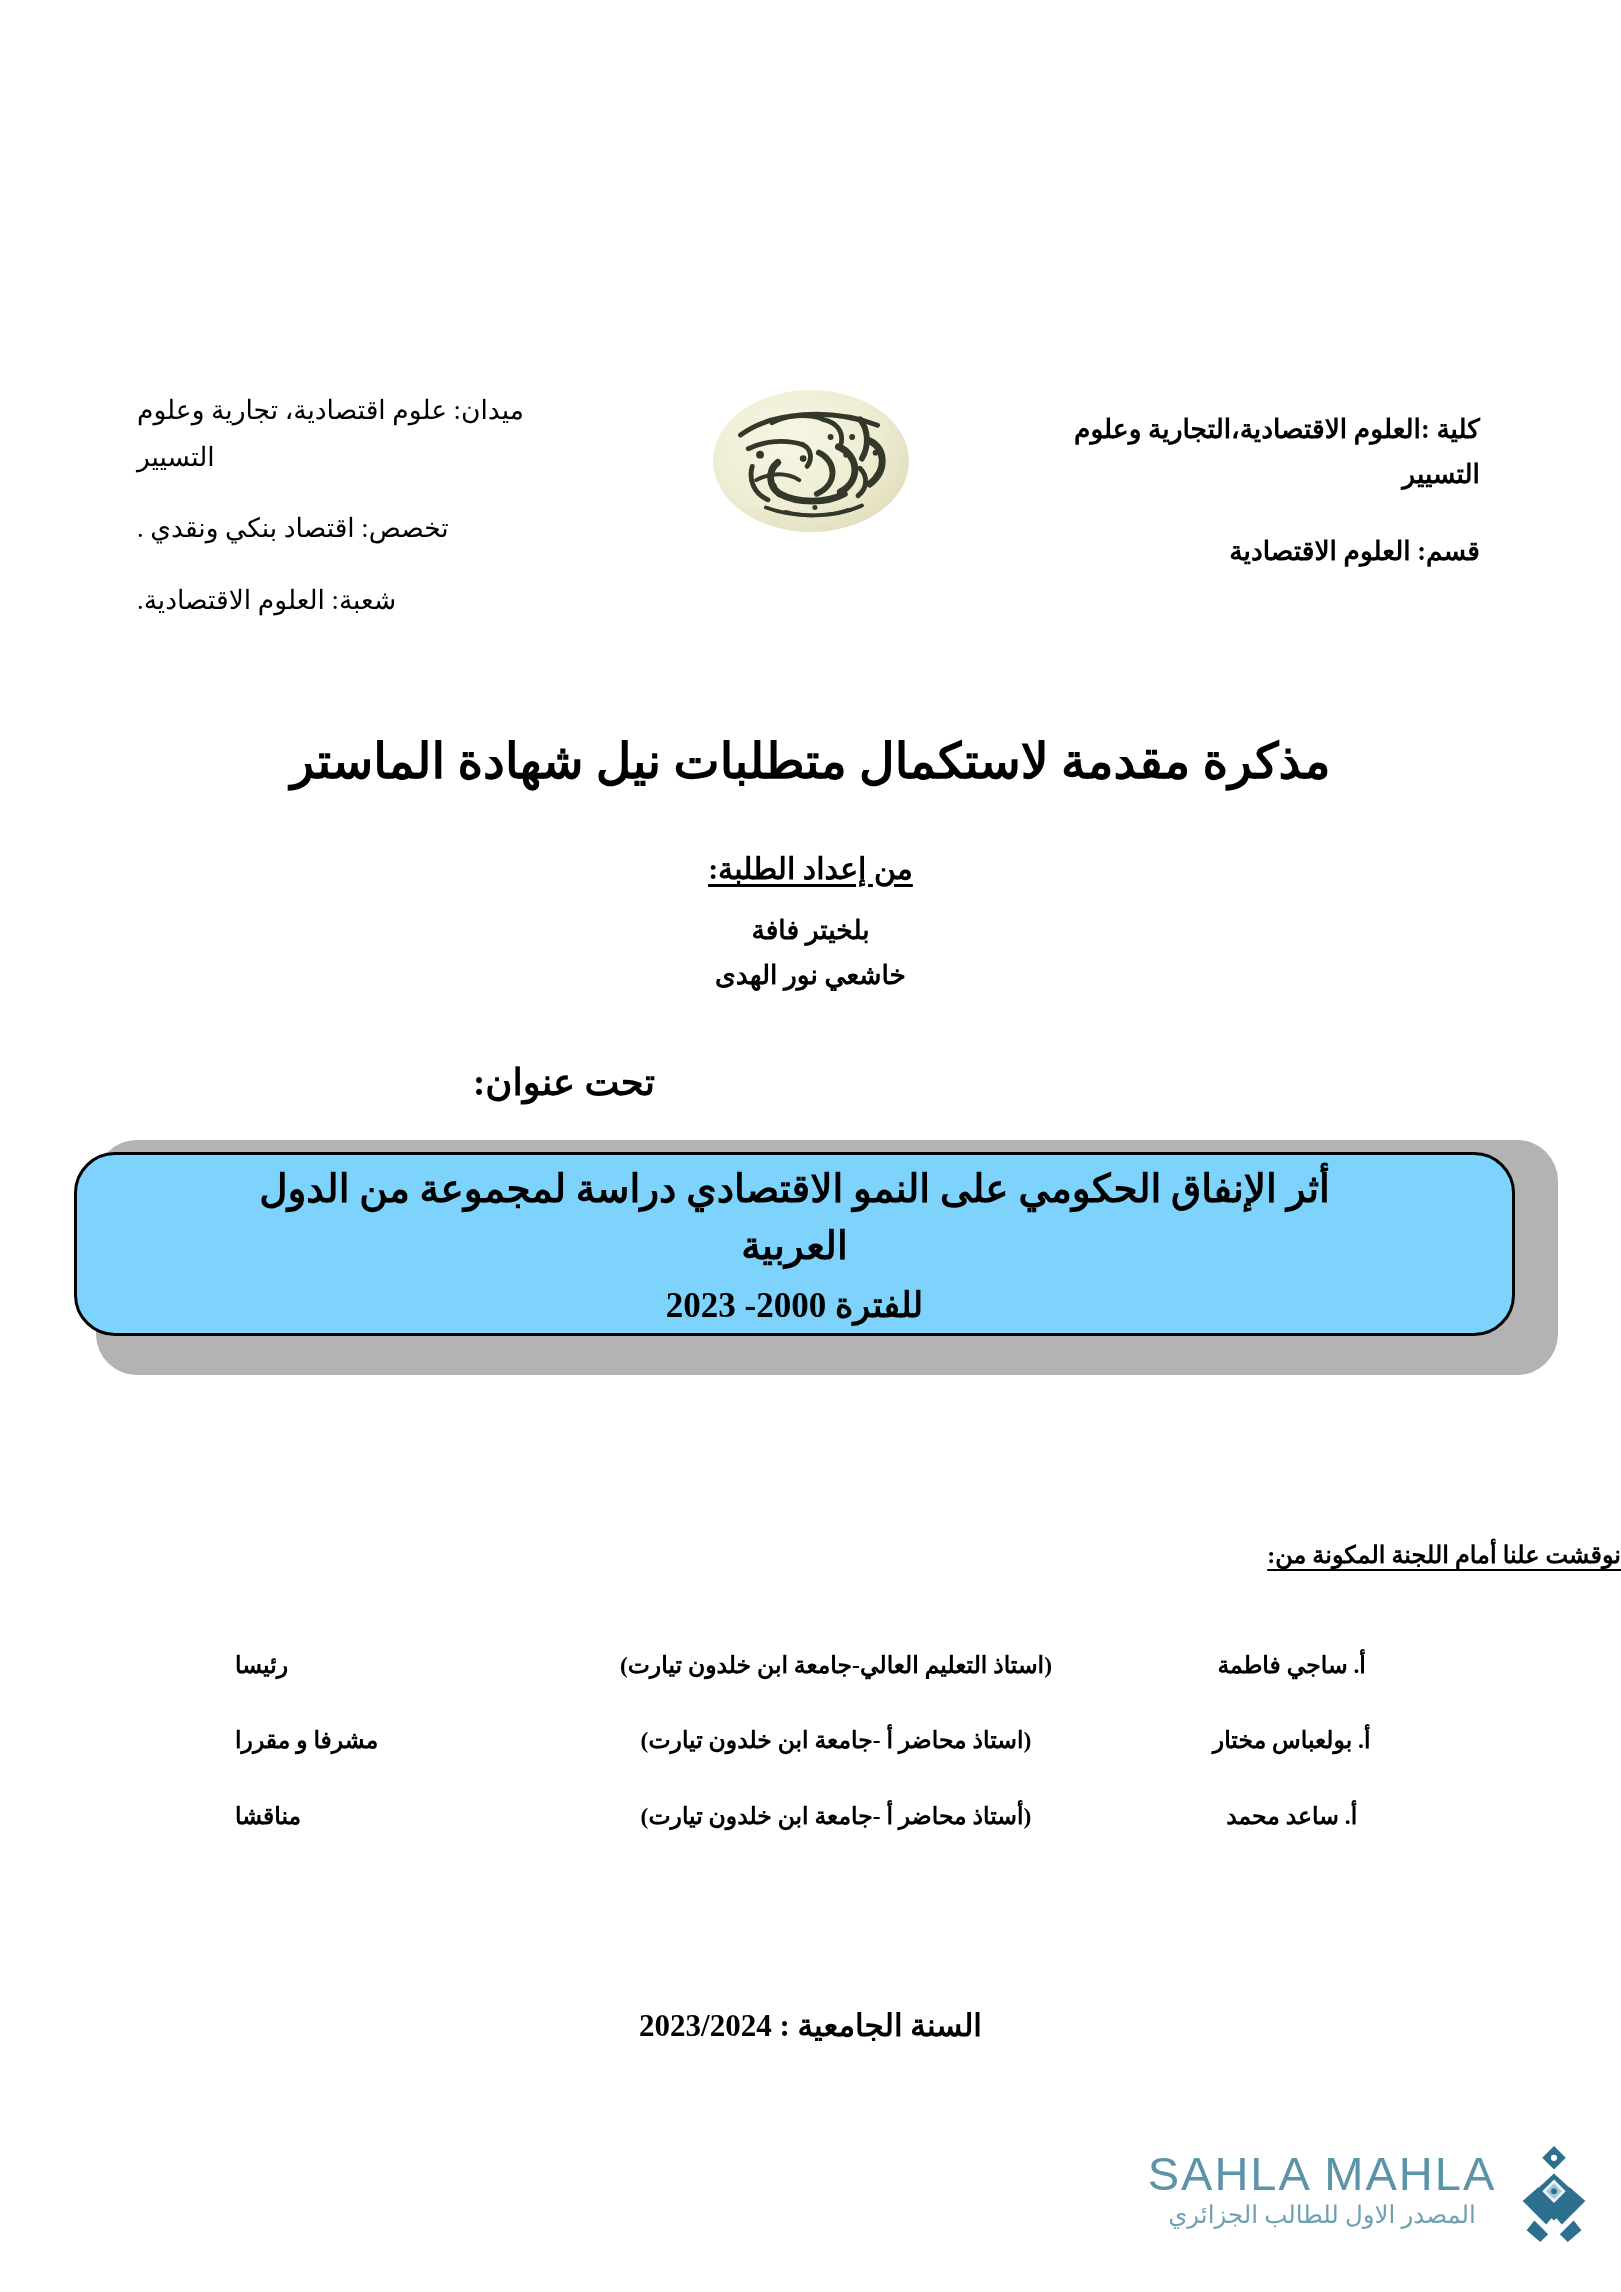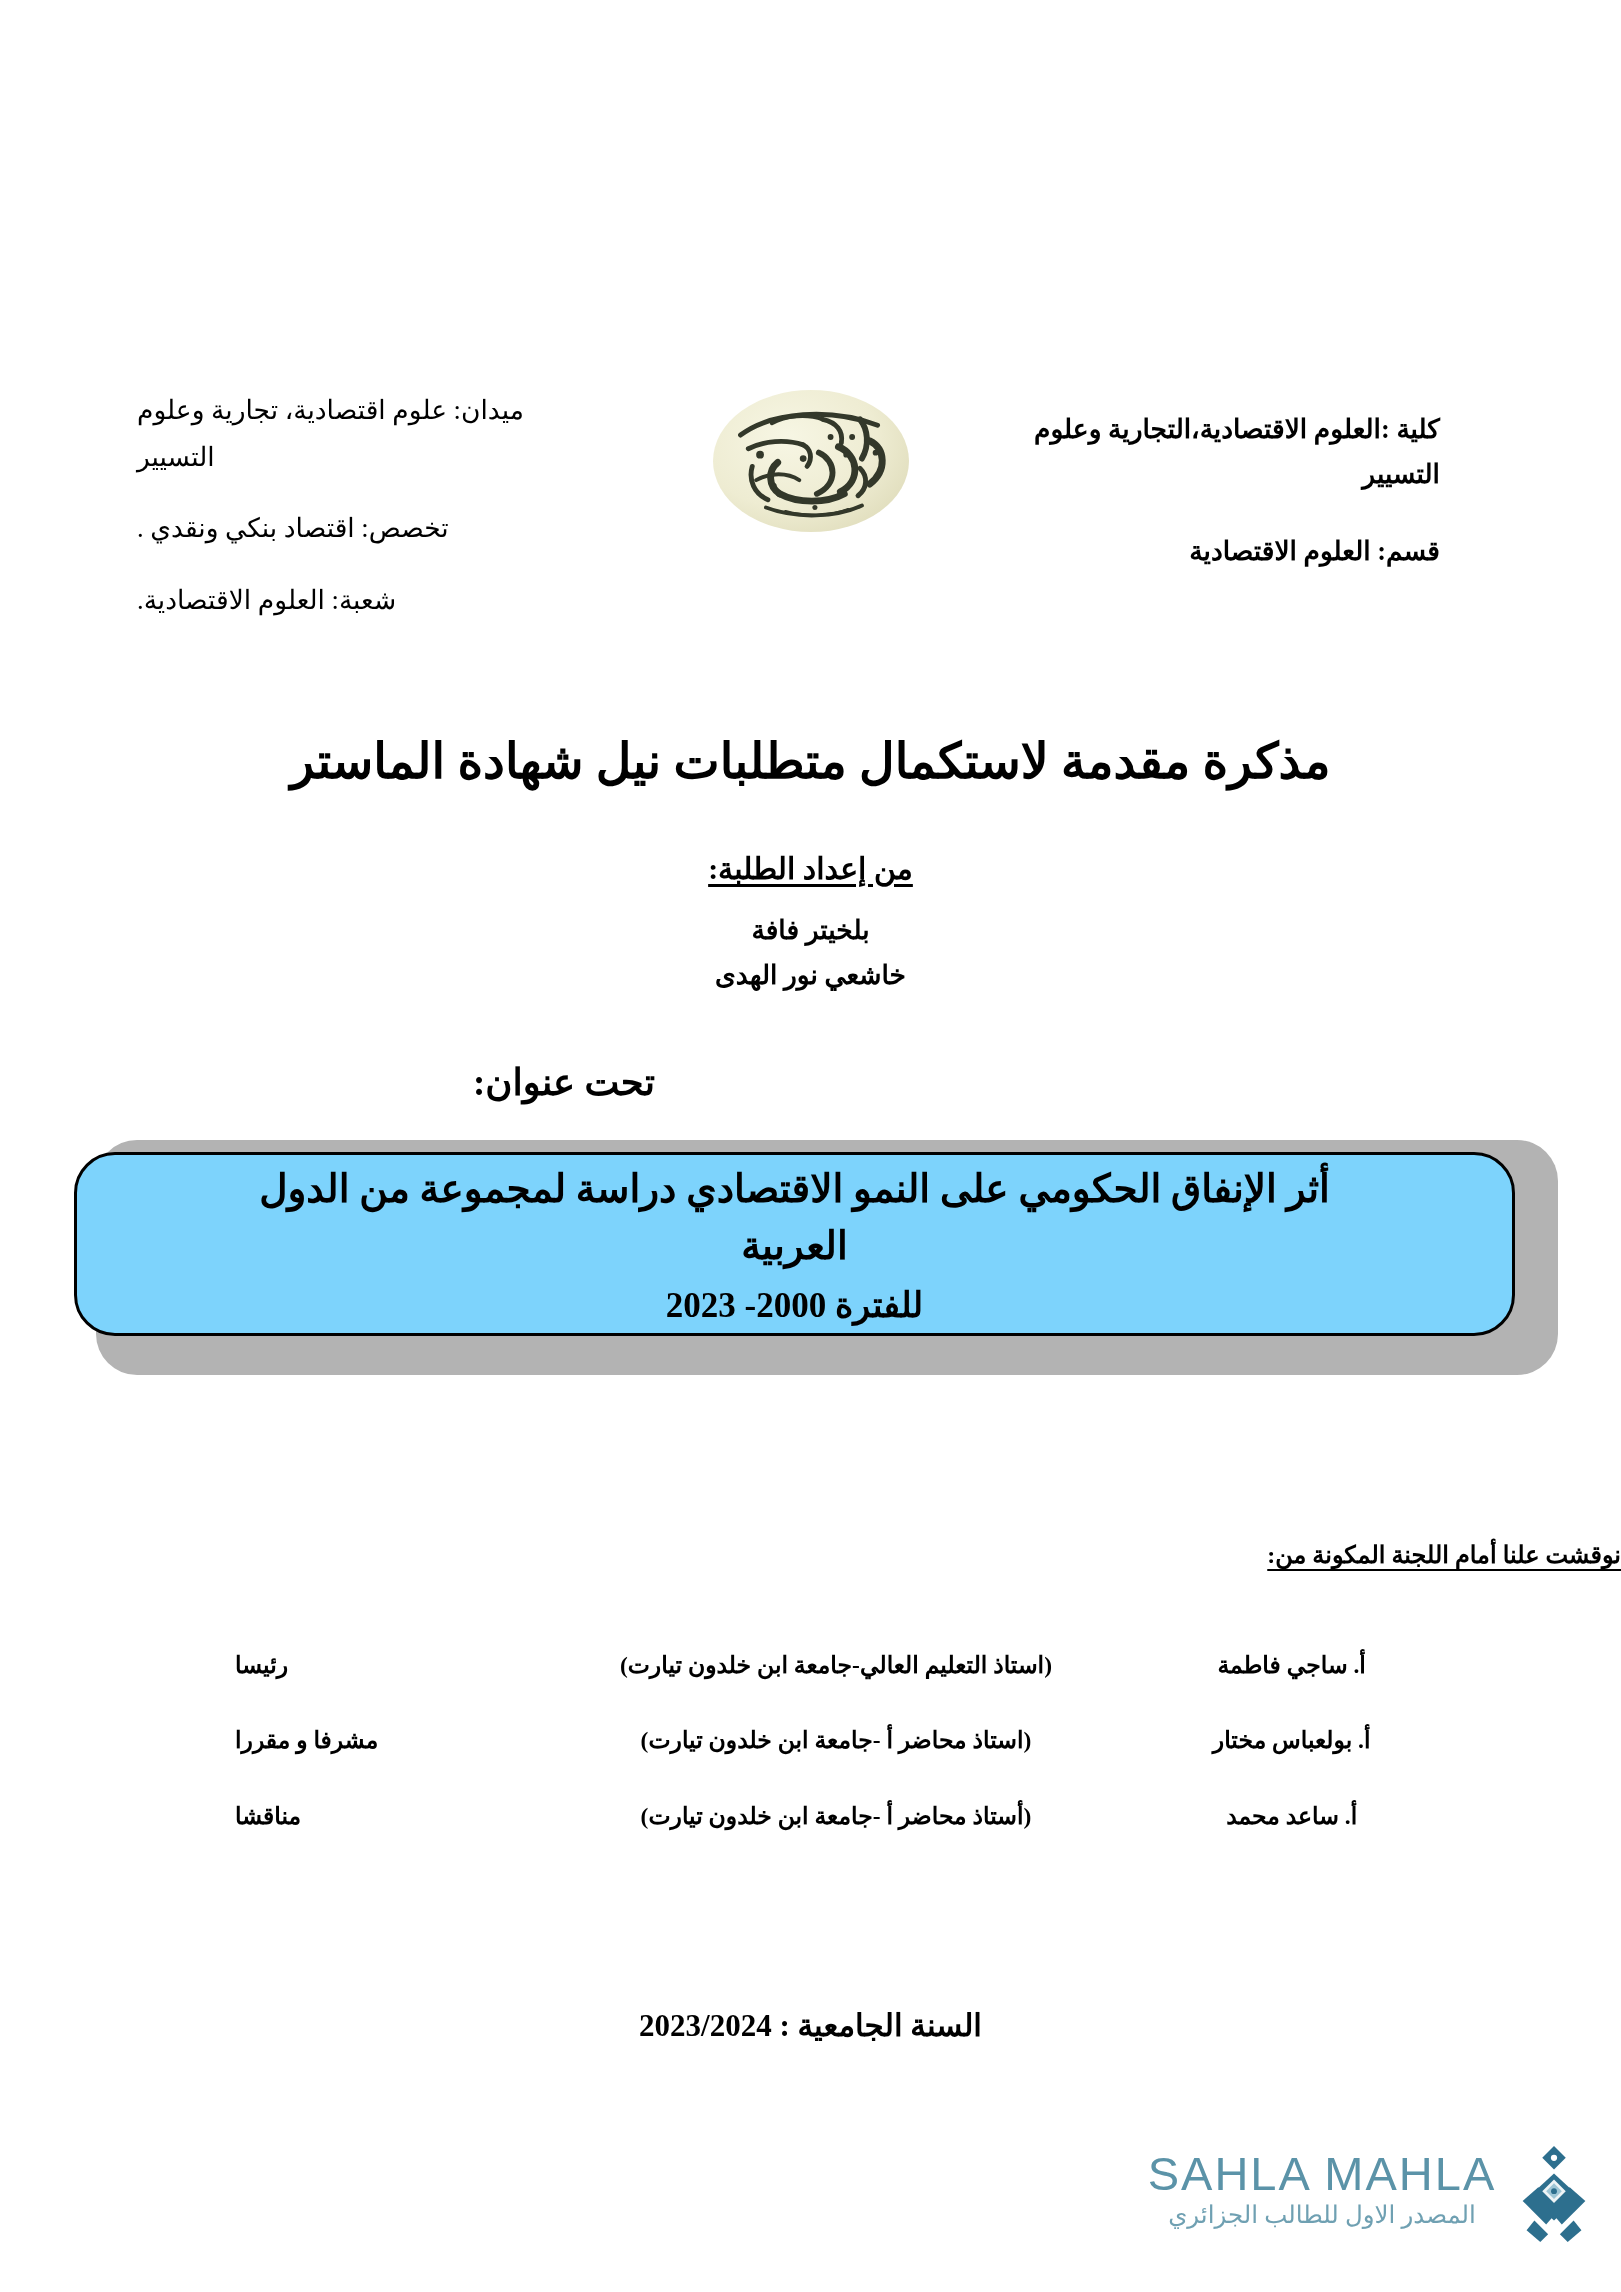--- a/index.html
+++ b/index.html
@@ -53,21 +53,21 @@
     text-align: left;
     direction: rtl;
   }
   .info-left .l {
     font-size: 26.5px;
     line-height: 1.78;
   }
   .info-right {
     position: absolute;
     top: 19.6px;
-    left: 979px;
+    left: 1019px;
     width: 461px;
     direction: rtl;
   }
   .info-right .l {
     font-size: 26.5px;
     line-height: 1.72;
     font-weight: bold;
   }
   .info-right .l.sub {
     font-weight: bold;

